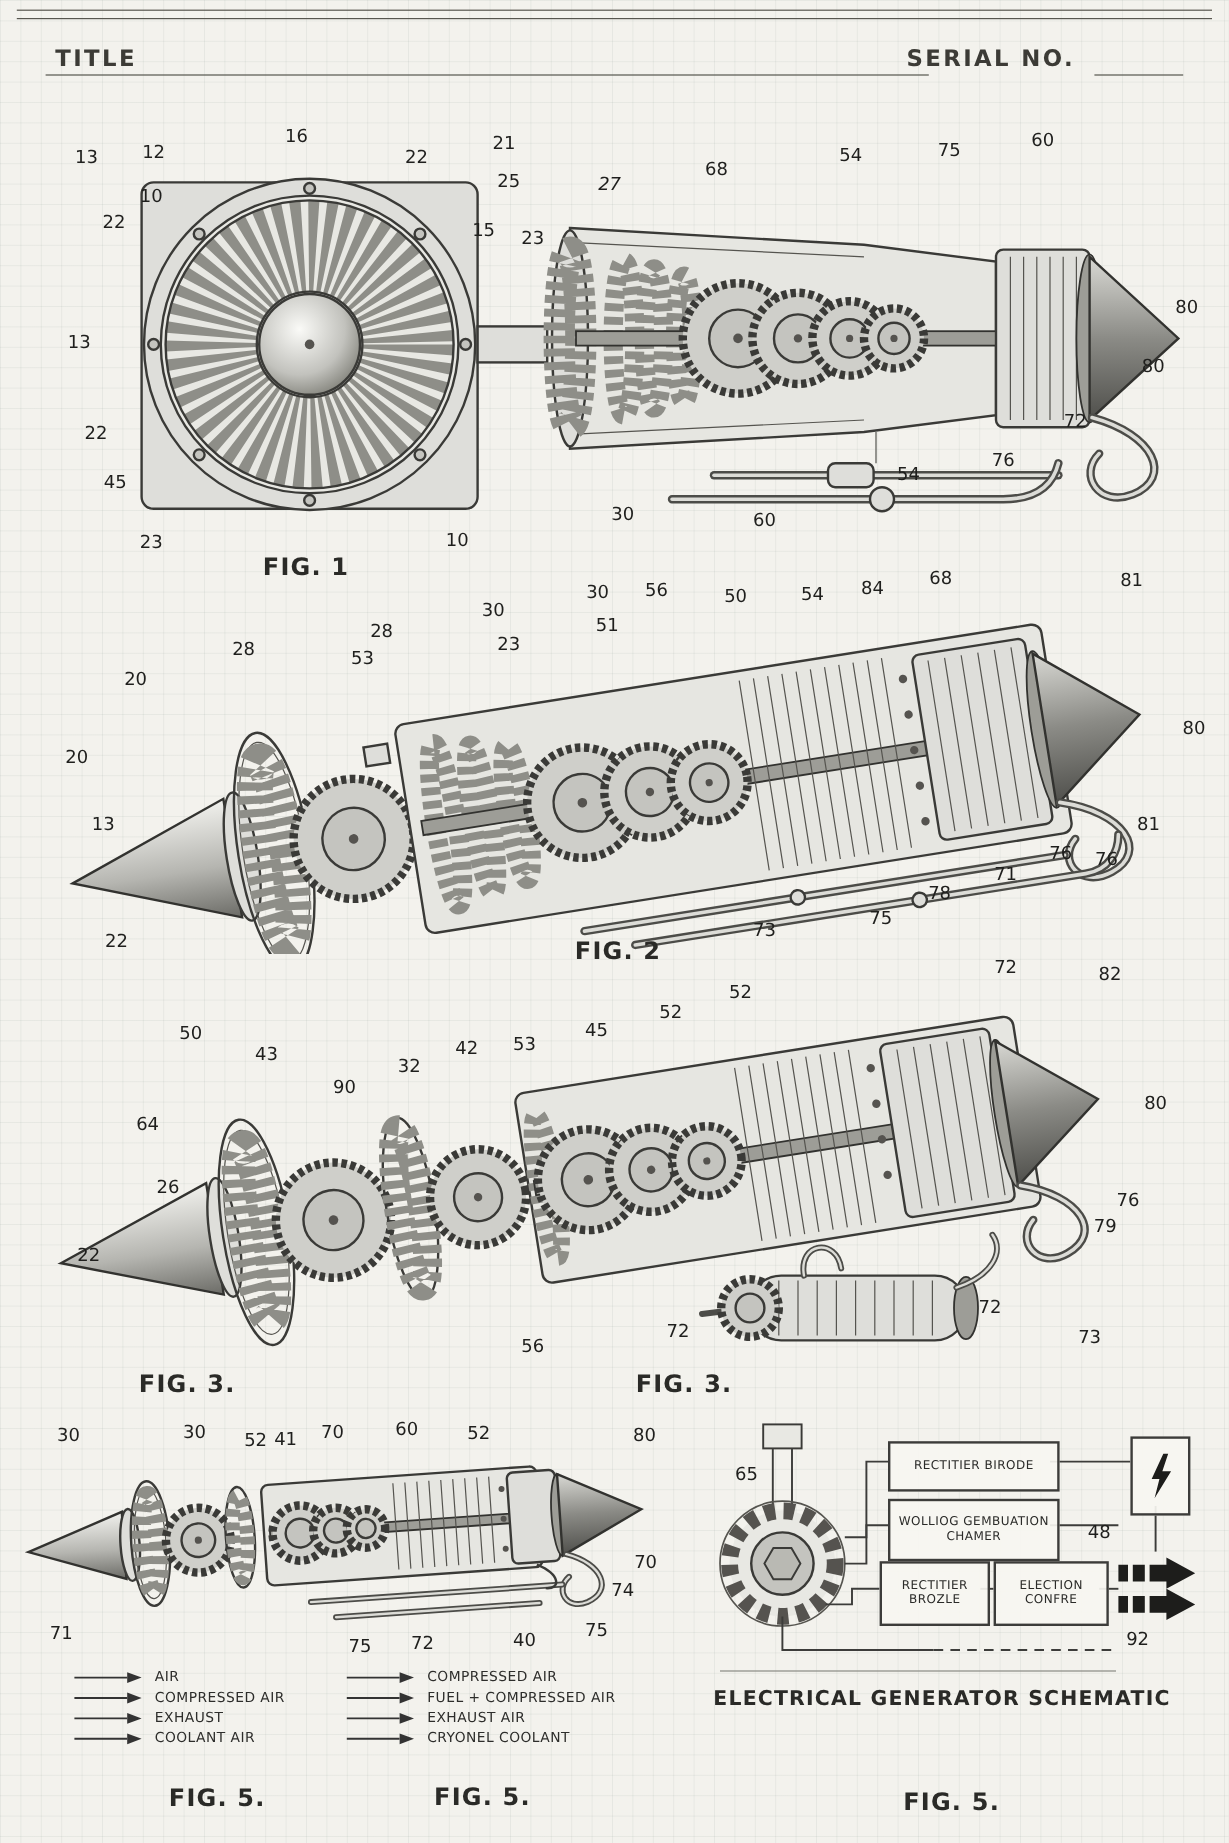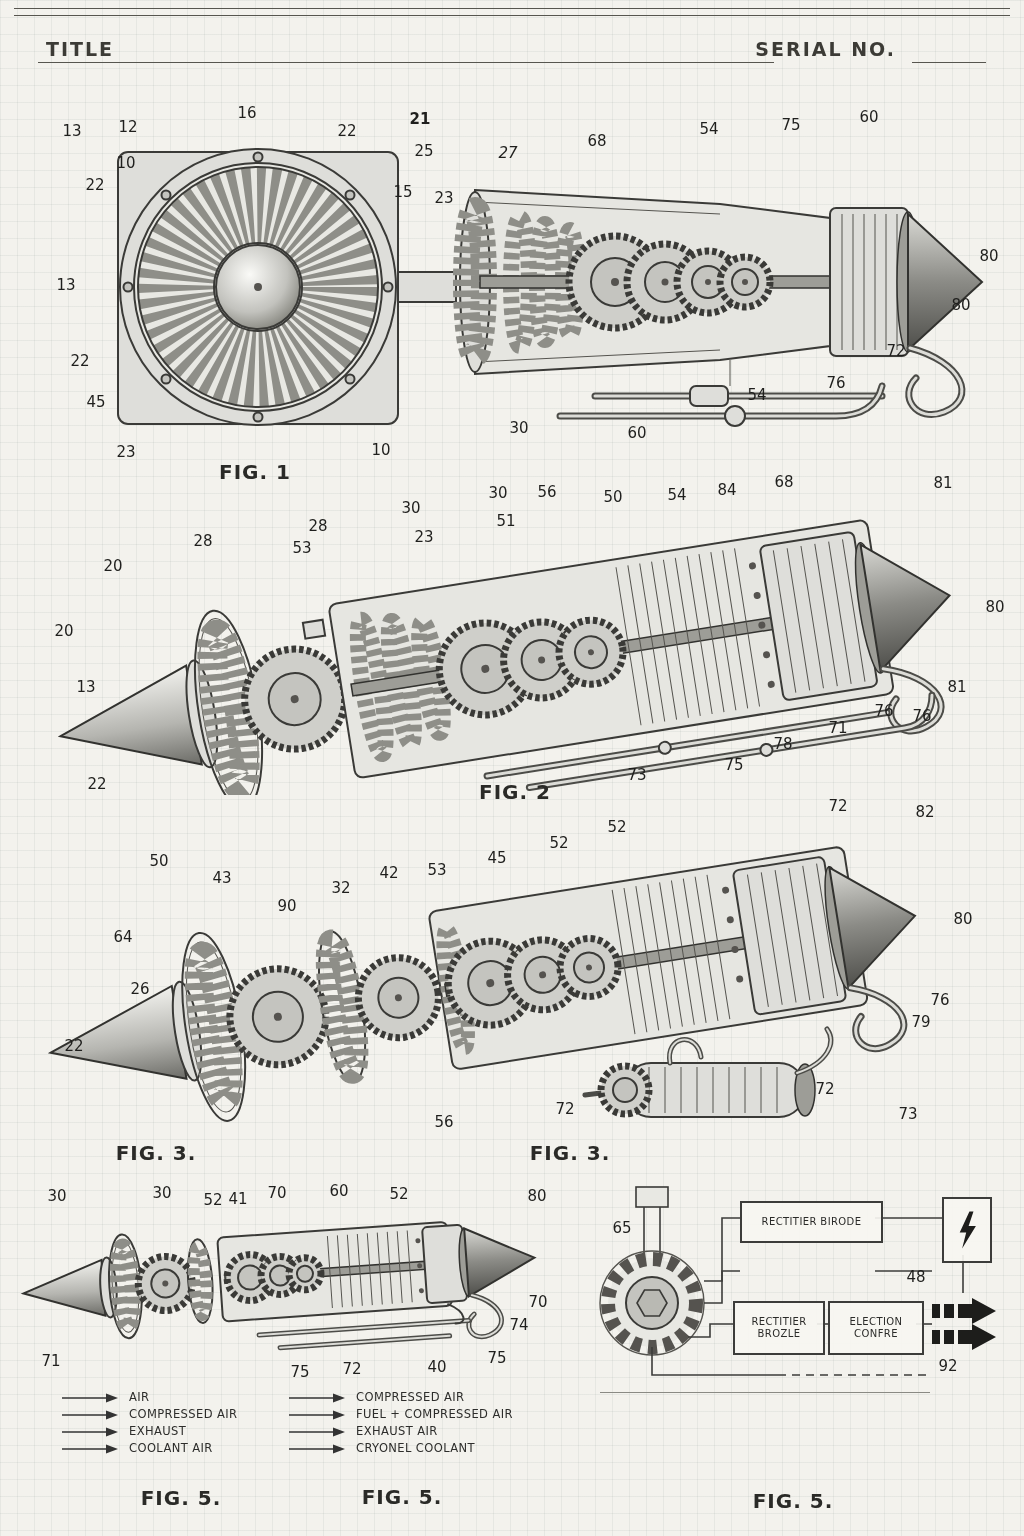--- a/index.html
+++ b/index.html
@@ -319,29 +319,31 @@
       <g>
         <polygon points="352,119 392,119 392,113 416,126 392,139 392,133 352,133" fill="#1d1d1b"></polygon>
         <polygon points="352,145 392,145 392,139 416,152 392,165 392,159 352,159" fill="#1d1d1b"></polygon>
         <line x1="362" y1="117" x2="362" y2="135" stroke="#f3f2ed" stroke-width="4"></line>
         <line x1="376" y1="117" x2="376" y2="135" stroke="#f3f2ed" stroke-width="4"></line>
         <line x1="362" y1="143" x2="362" y2="161" stroke="#f3f2ed" stroke-width="4"></line>
         <line x1="376" y1="143" x2="376" y2="161" stroke="#f3f2ed" stroke-width="4"></line>
       </g>
     </svg>
     <div class="sbox" style="left:160px;top:16px;width:135px;height:34px;">RECTITIER BIRODE</div>
+    <div class="sbox" style="left:160px;top:64px;width:135px;height:44px;">WOLLIOG GEMBUATION CHAMER</div>
     <div class="sbox" style="left:153px;top:116px;width:84px;height:46px;">RECTITIER BROZLE</div>
     <div class="sbox" style="left:248px;top:116px;width:88px;height:46px;">ELECTION CONFRE</div>
     <div class="sbox" style="left:362px;top:12px;width:42px;height:58px;">
       <svg width="34" height="50" viewBox="0 0 42 58">
         <polygon points="24,6 12,32 20,32 15,52 32,24 23,24 29,6" fill="#1d1d1b"></polygon>
       </svg>
     </div>
   </div>
   <div class="rule" style="left:600px;width:330px;top:1392px;border-top-color:#8a8a84;"></div>
+  <div class="schematic-title" style="left:565px;top:1406px;width:440px;">ELECTRICAL GENERATOR SCHEMATIC</div>
 
   <div class="legend" style="left:60px;top:1391px;">
     <div class="legend-row">
       <svg class="larrow" width="60" height="12" viewBox="0 0 60 12">
           <line x1="2" y1="6" x2="46" y2="6"></line>
           <polygon points="46,1.5 58,6 46,10.5"></polygon>
         </svg>
       <span class="legend-label">AIR</span>
     </div>
     <div class="legend-row">
@@ -404,21 +406,21 @@
   <div class="caption" style="left:500px;top:1141px;width:140px;">FIG. 3.</div>
   <div class="caption" style="left:111px;top:1486px;width:140px;">FIG. 5.</div>
   <div class="caption" style="left:332px;top:1485px;width:140px;">FIG. 5.</div>
   <div class="caption" style="left:723px;top:1489px;width:140px;">FIG. 5.</div>
 
   <div class="abs" style="left:0;top:0;width:1024px;height:1536px;pointer-events:none;">
       <span class="callout" style="left: 72px; top: 131px;">13</span>
       <span class="callout" style="left: 128px; top: 127px;">12</span>
       <span class="callout" style="left: 247px; top: 113px;">16</span>
       <span class="callout" style="left: 347px; top: 131px;">22</span>
-      <span class="callout" style="left: 420px; top: 119px; font-weight: bold;">21</span>
+      <span class="callout" style="left: 420px; top: 119px;">21</span>
       <span class="callout" style="left: 424px; top: 151px;">25</span>
       <span class="callout" style="left: 126px; top: 163px;">10</span>
       <span class="callout" style="left: 95px; top: 185px;">22</span>
       <span class="callout" style="left: 403px; top: 192px;">15</span>
       <span class="callout" style="left: 444px; top: 198px;">23</span>
       <span class="callout" style="left: 508px; top: 153px; font-style: italic;">27</span>
       <span class="callout" style="left: 597px; top: 141px;">68</span>
       <span class="callout" style="left: 709px; top: 129px;">54</span>
       <span class="callout" style="left: 791px; top: 125px;">75</span>
       <span class="callout" style="left: 869px; top: 117px;">60</span>

